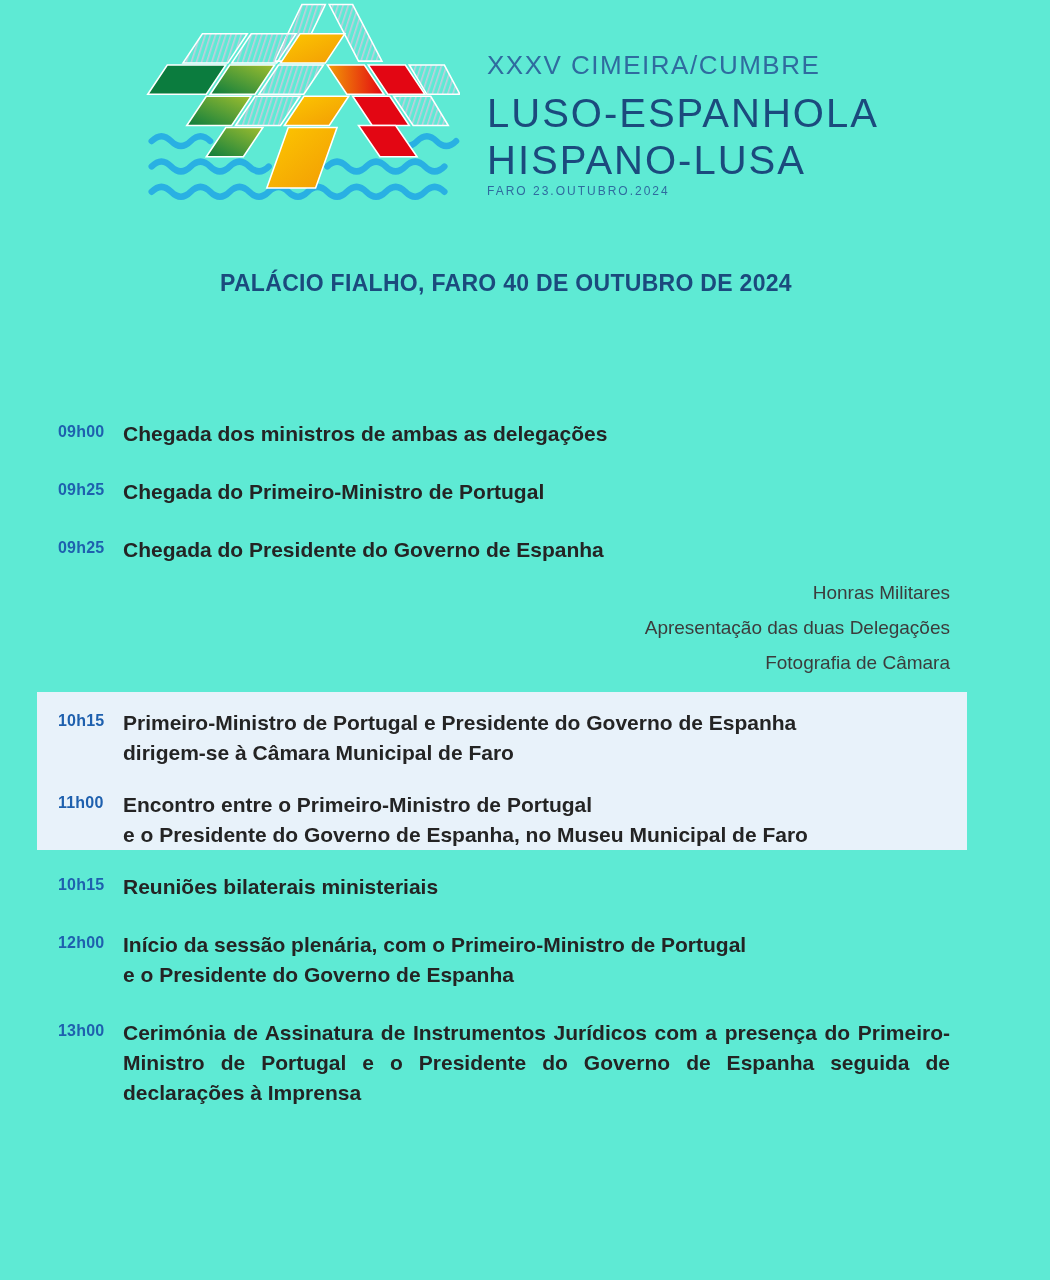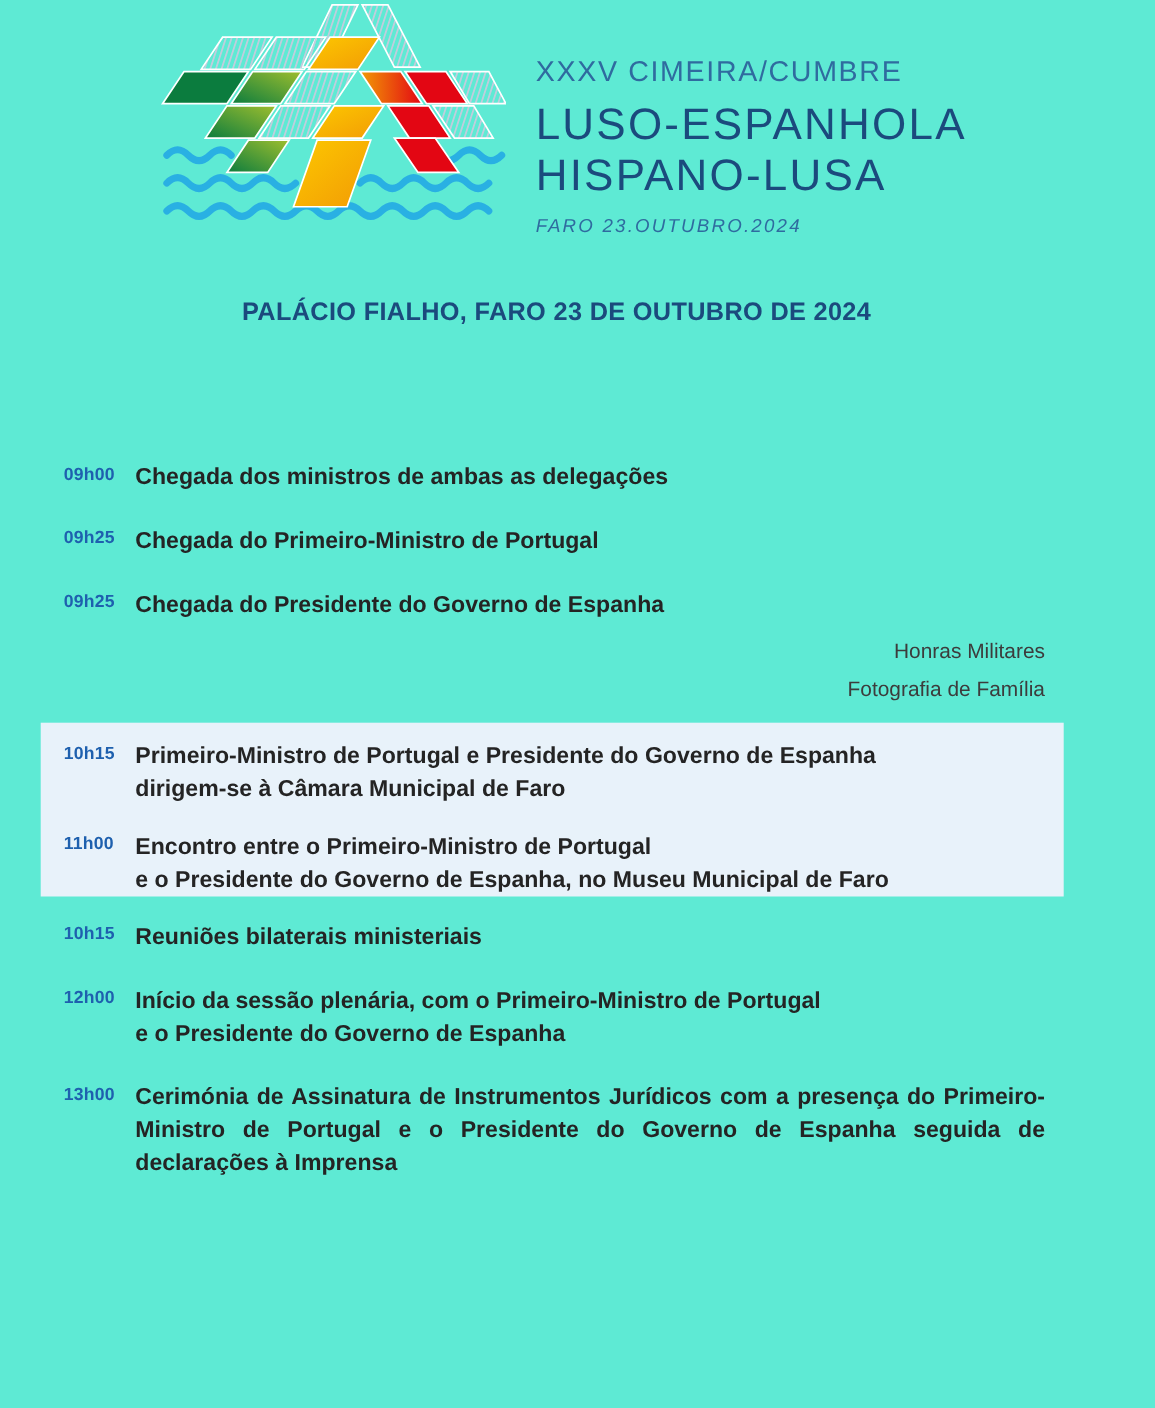--- a/index.html
+++ b/index.html
@@ -13,21 +13,21 @@
        -webkit-font-smoothing:antialiased;}
   .page{position:relative;width:1050px;height:1280px;overflow:hidden;background:#5eead4;}
 
   
   header{position:relative;height:212px;}
   .logo{position:absolute;left:138px;top:2px;width:322px;height:208px;}
   .logo svg{display:block;width:100%;height:100%;}
   .head-text{position:absolute;left:487px;top:50px;white-space:nowrap;}
   .edition{font-size:26px;letter-spacing:1.5px;color:var(--steel_blue);margin-bottom:9px;}
   .main-title{font-size:40px;font-weight:400;letter-spacing:2px;color:var(--navy);line-height:47px;}
-  .date-line{font-size:17px;letter-spacing:2px;color:var(--steel_blue);margin-top:12px;font-style:italic;}
+  .date-line{font-size:12px;letter-spacing:2px;color:var(--steel_blue);}
 
   
   .subtitle{margin-top:58px;width:1012px;text-align:center;font-size:23px;font-weight:700;
             color:var(--navy);letter-spacing:0.3px;}
 
   
   .schedule{margin:122px 16px 0 58px;width:892px;}
   .row{display:flex;margin-bottom:28px;}
   .row.has-sub{margin-bottom:12px;}
   .time{flex:none;width:47px;margin-right:18px;padding-top:4px;font-size:16px;font-weight:700;
@@ -112,42 +112,43 @@
     </div>
 
     <div class="head-text">
       <div class="edition">XXXV CIMEIRA/CUMBRE</div>
       <div class="main-title">LUSO-ESPANHOLA</div>
       <div class="main-title">HISPANO-LUSA</div>
       <div class="date-line">FARO 23.OUTUBRO.2024</div>
     </div>
   </header>
 
-  <div class="subtitle">PALÁCIO FIALHO, FARO 23 DE OUTUBRO DE 2024</div>
+  <div class="subtitle">PALÁCIO FIALHO, FARO 40 DE OUTUBRO DE 2024</div>
 
   <main class="schedule">
       <div class="row">
         <div class="time">09h00</div>
         <div class="body-col">
           <div class="lines">Chegada dos ministros de ambas as delegações</div>
         </div>
       </div>
       <div class="row">
         <div class="time">09h25</div>
         <div class="body-col">
           <div class="lines">Chegada do Primeiro-Ministro de Portugal</div>
         </div>
       </div>
       <div class="row has-sub">
         <div class="time">09h25</div>
         <div class="body-col">
           <div class="lines">Chegada do Presidente do Governo de Espanha</div>
           <div class="sub-list">
             <div class="sub-item">Honras Militares</div>
-            <div class="sub-item">Fotografia de Família</div>
+            <div class="sub-item">Apresentação das duas Delegações</div>
+            <div class="sub-item">Fotografia de Câmara</div>
           </div>
         </div>
       </div>
       <div class="highlight">
         <div class="row">
           <div class="time">10h15</div>
           <div class="body-col">
             <div class="lines">Primeiro-Ministro de Portugal e Presidente do Governo de Espanha<br>dirigem-se à Câmara Municipal de Faro</div>
           </div>
         </div>

